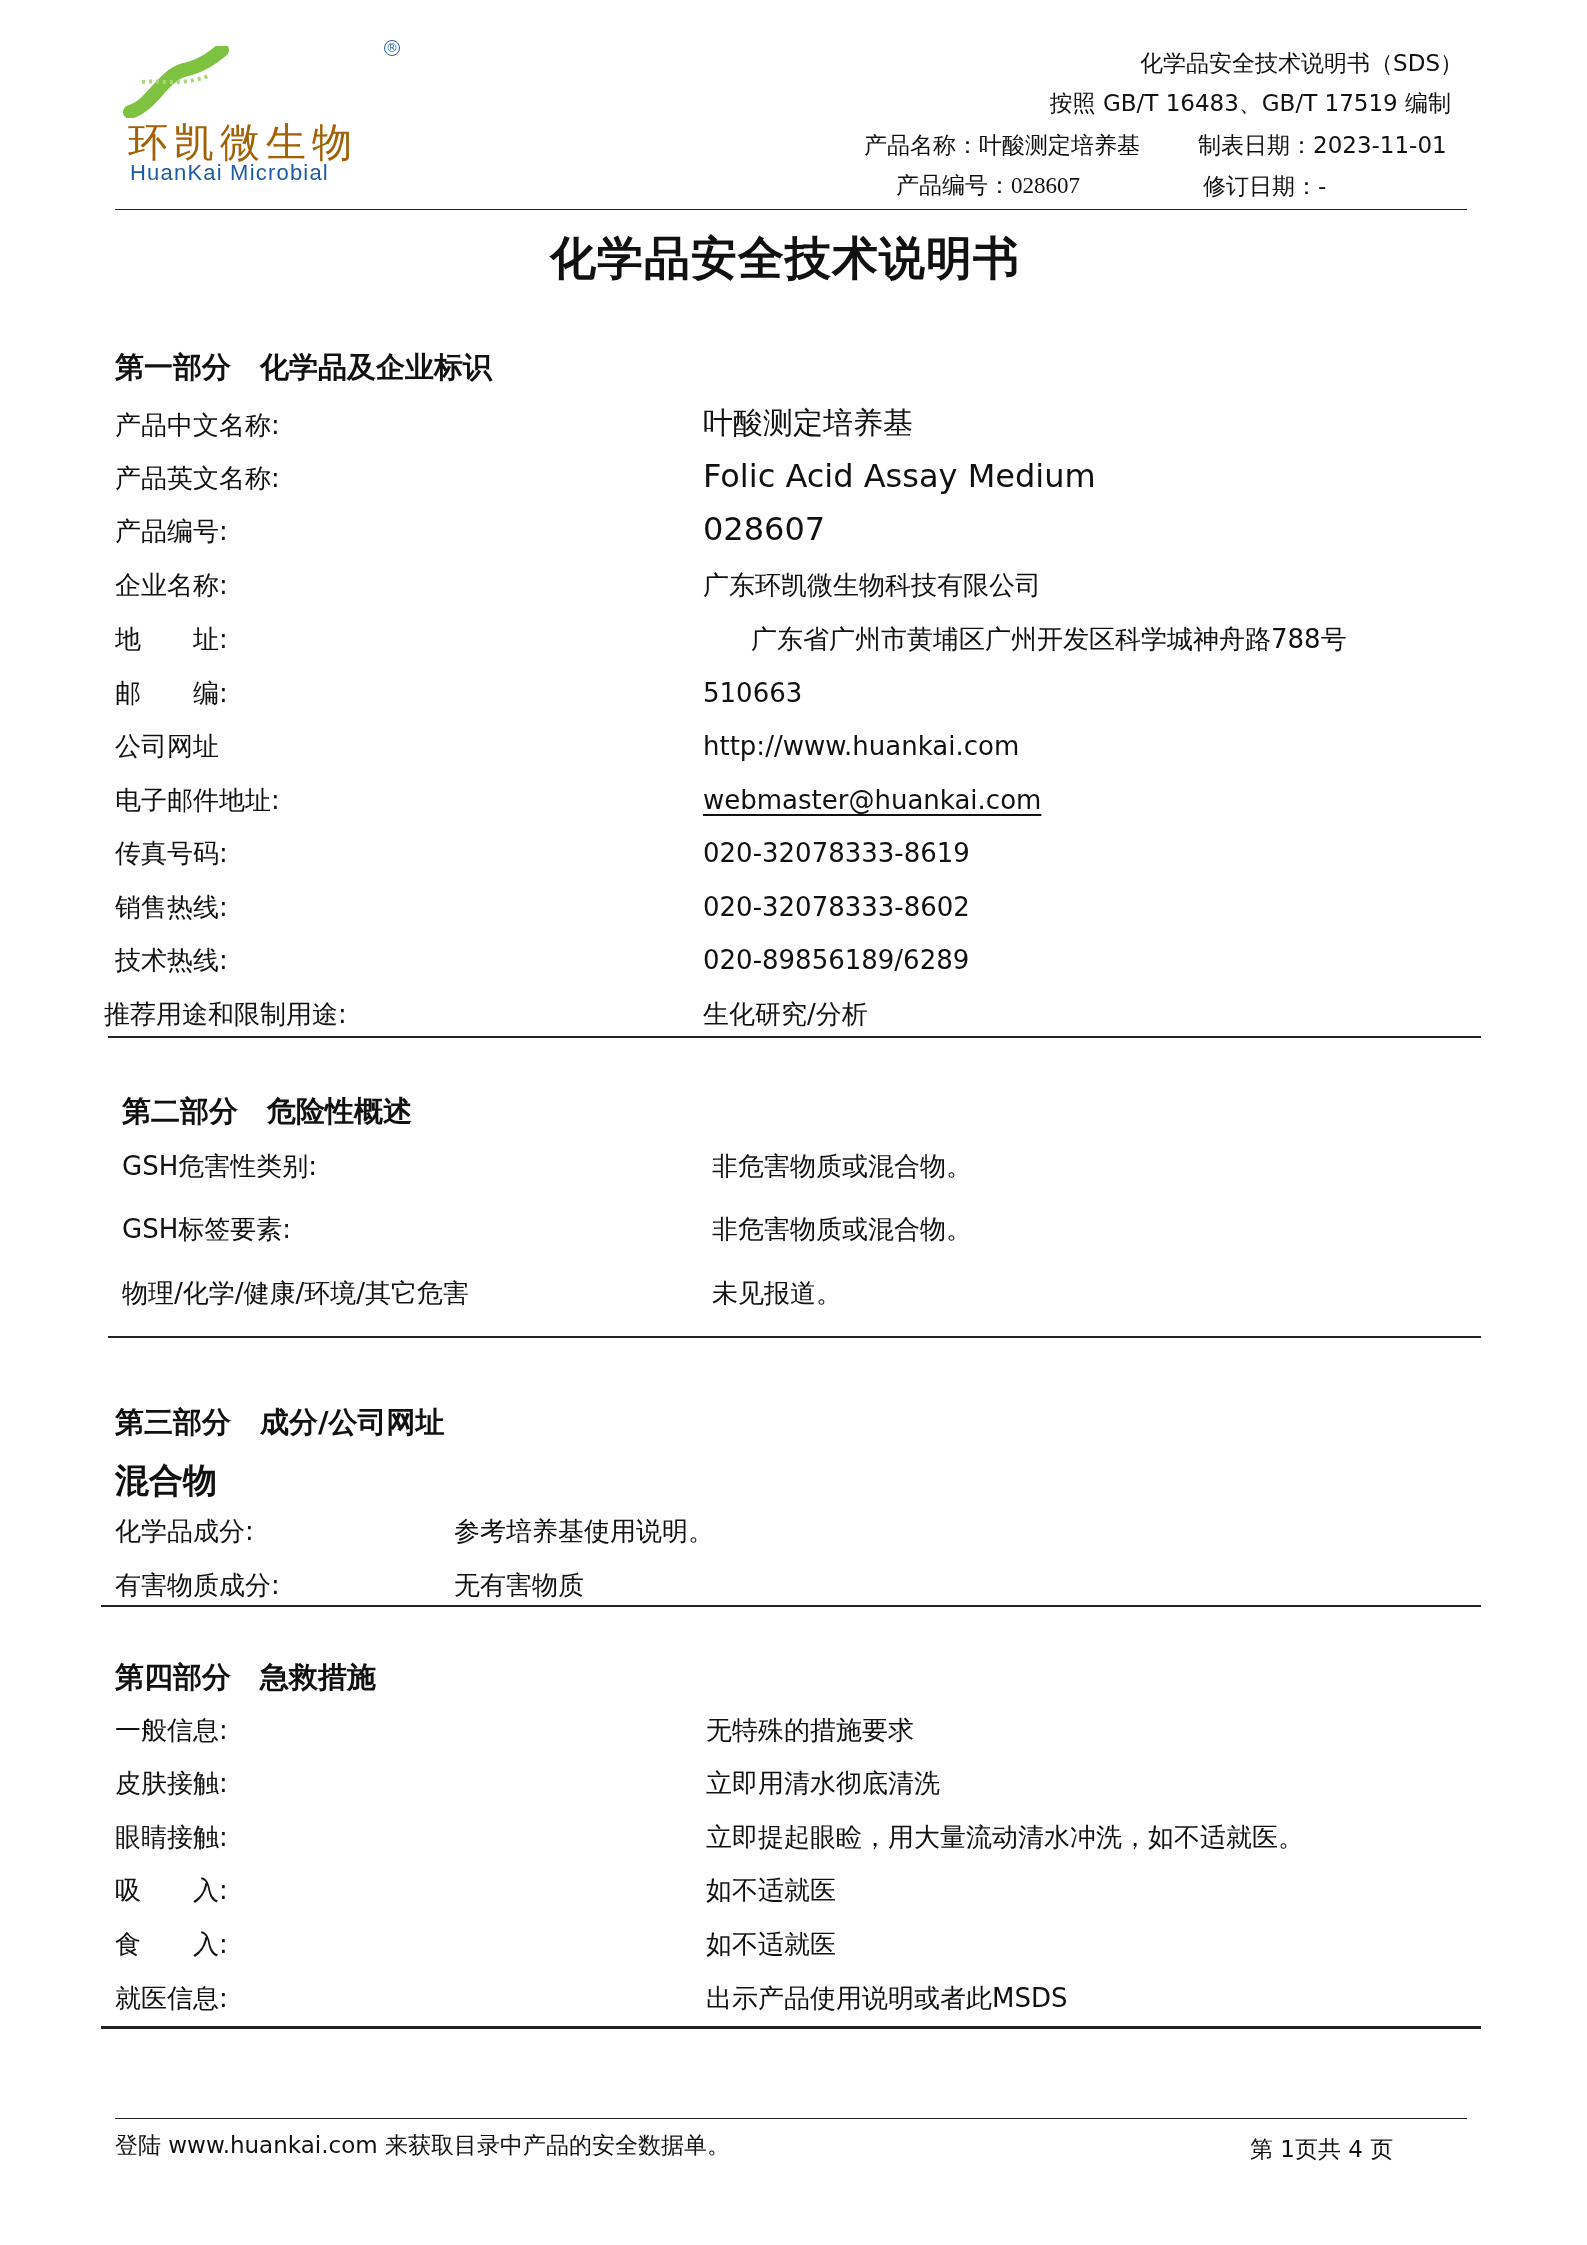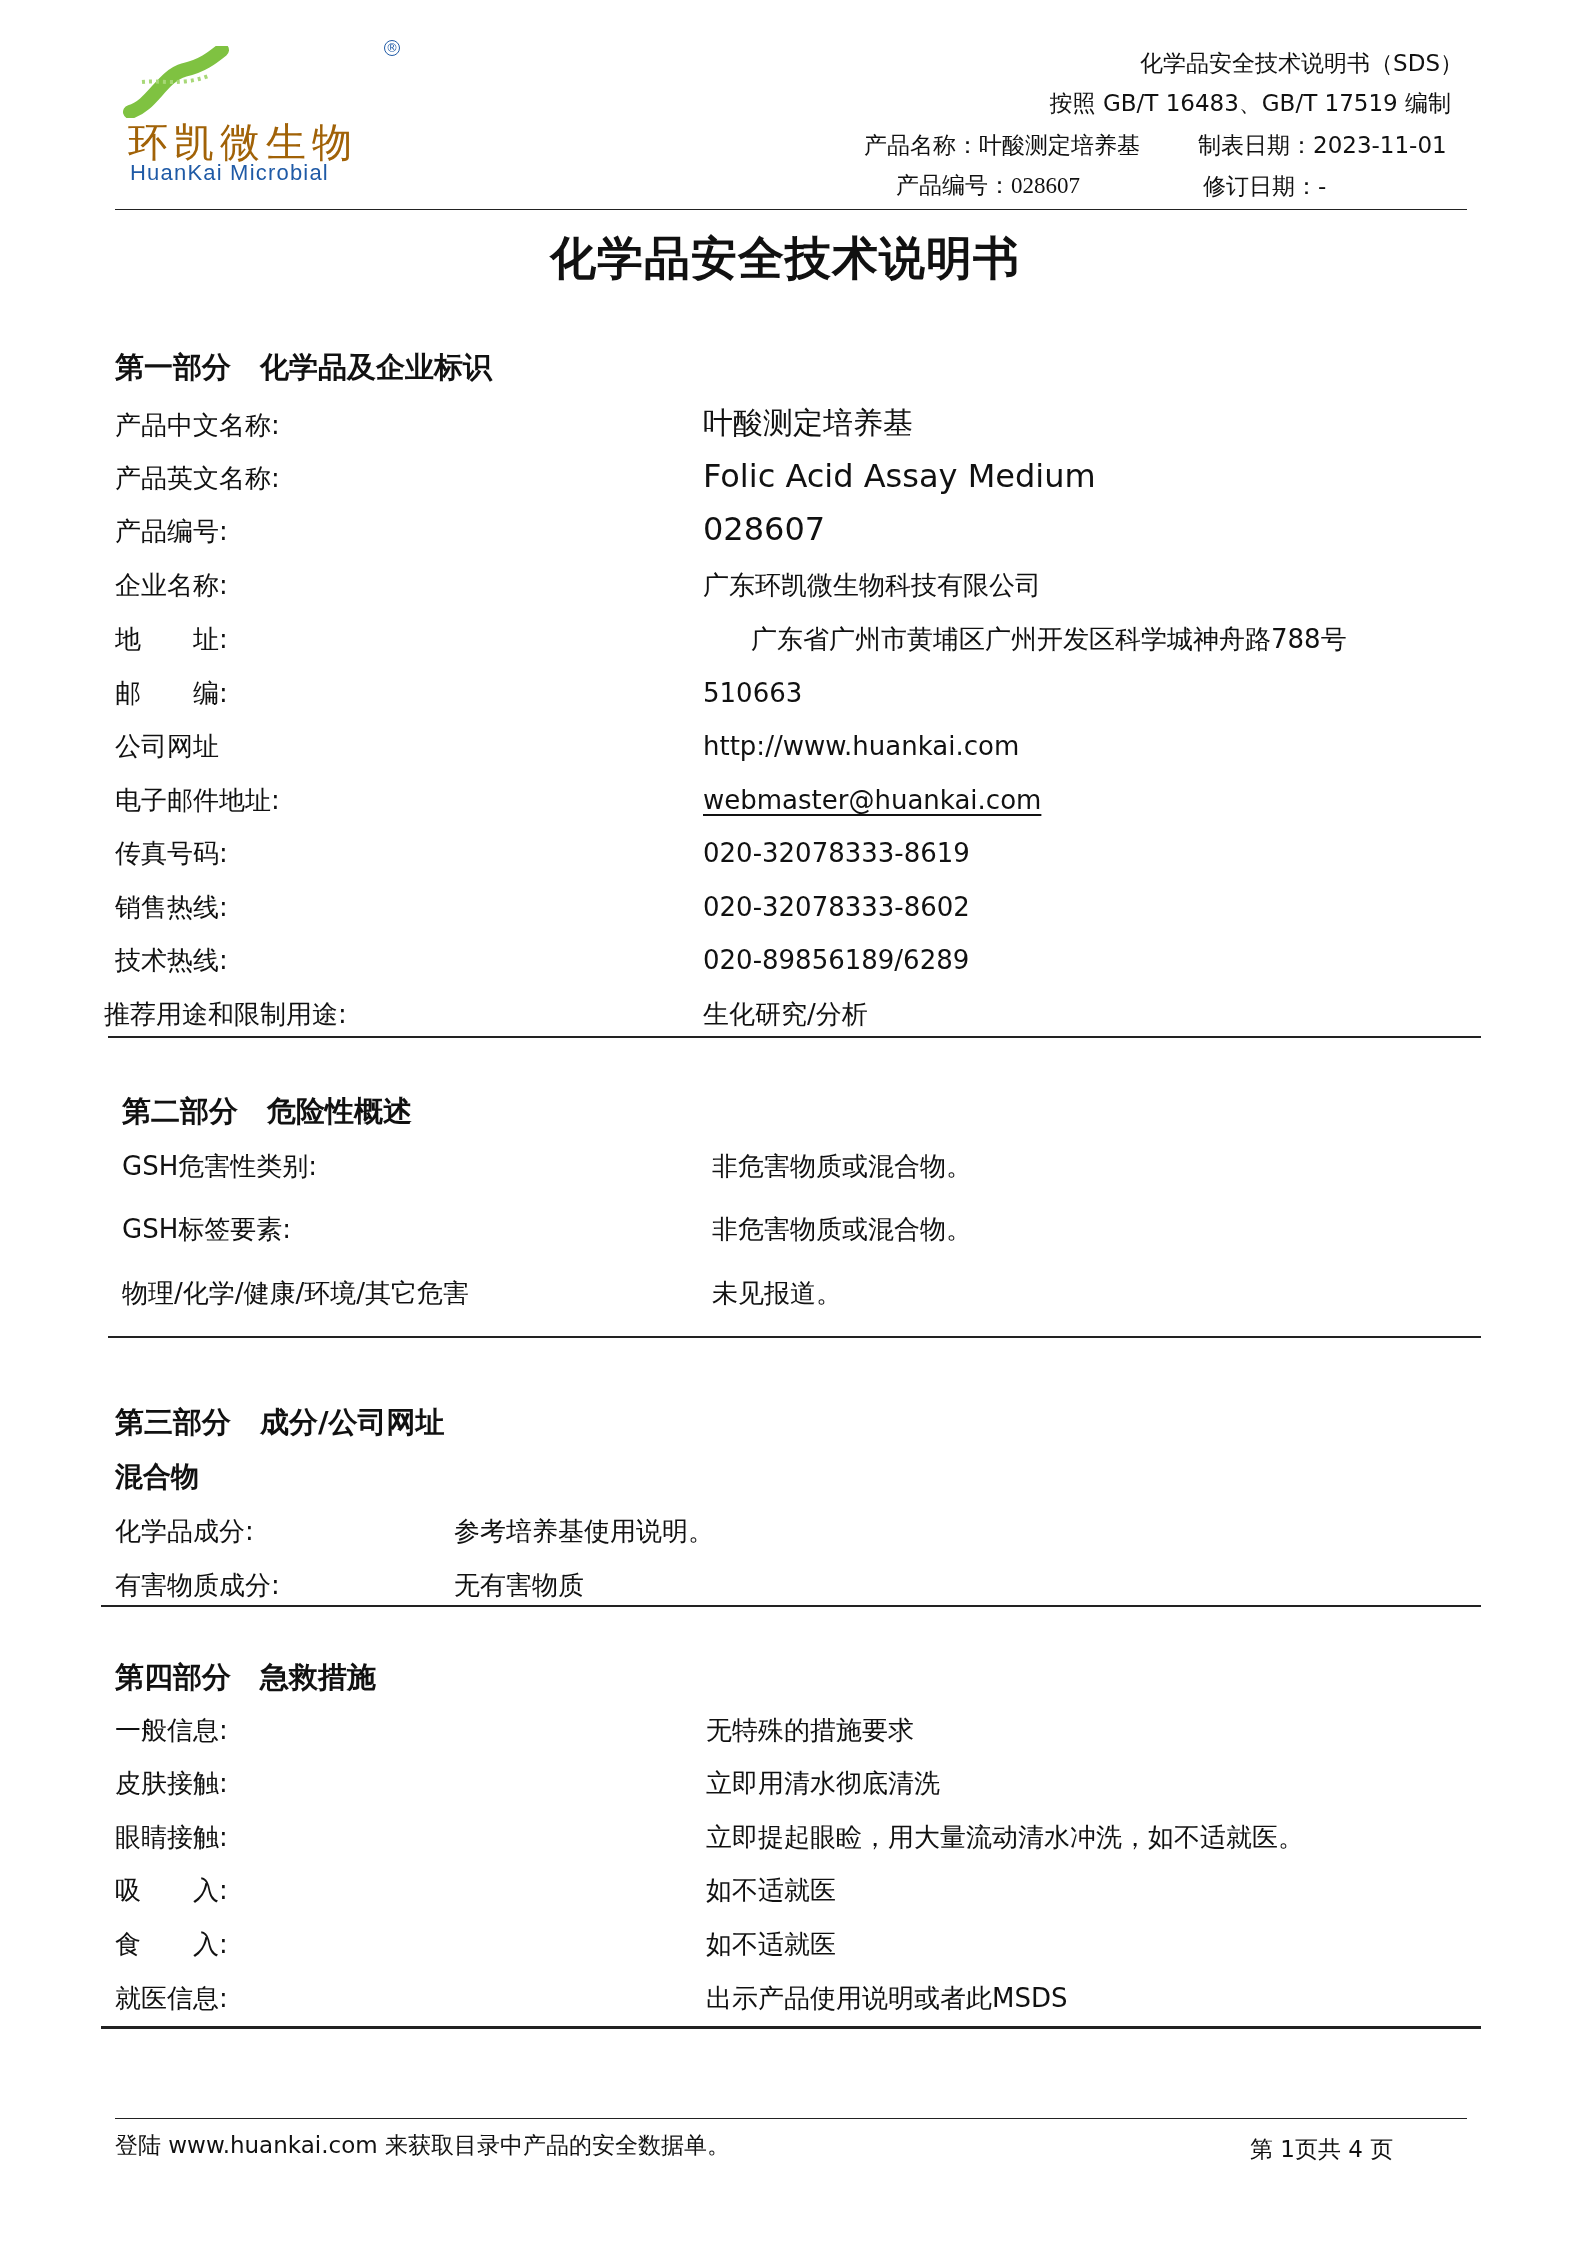--- a/index.html
+++ b/index.html
@@ -101,21 +101,21 @@
 
   <div class="abs lbl" style="left:122px; top:1212px;">GSH标签要素:</div>
   <div class="abs val" style="left:712px; top:1212px;">非危害物质或混合物。</div>
 
   <div class="abs lbl" style="left:122px; top:1276px;">物理/化学/健康/环境/其它危害</div>
   <div class="abs val" style="left:712px; top:1276px;">未见报道。</div>
 </div>
 <div class="rule" style="left:108px; width:1373px; top:1336px;"></div>
 
 <div class="abs sec" style="left:115px; top:1403px;">第三部分　成分/公司网址</div>
-<div class="abs sec" style="left:115px; top:1458px; font-size:28px;">混合物</div>
+<div class="abs sec" style="left:115px; top:1458px; font-size:34px;">混合物</div>
 <div>
   <div class="abs lbl" style="left:115px; top:1514px;">化学品成分:</div>
   <div class="abs val" style="left:454px; top:1514px;">参考培养基使用说明。</div>
 
   <div class="abs lbl" style="left:115px; top:1568px;">有害物质成分:</div>
   <div class="abs val" style="left:454px; top:1568px;">无有害物质</div>
 </div>
 <div class="rule" style="left:101px; width:1380px; top:1605px;"></div>
 
 <div class="abs sec" style="left:115px; top:1658px;">第四部分　急救措施</div>

